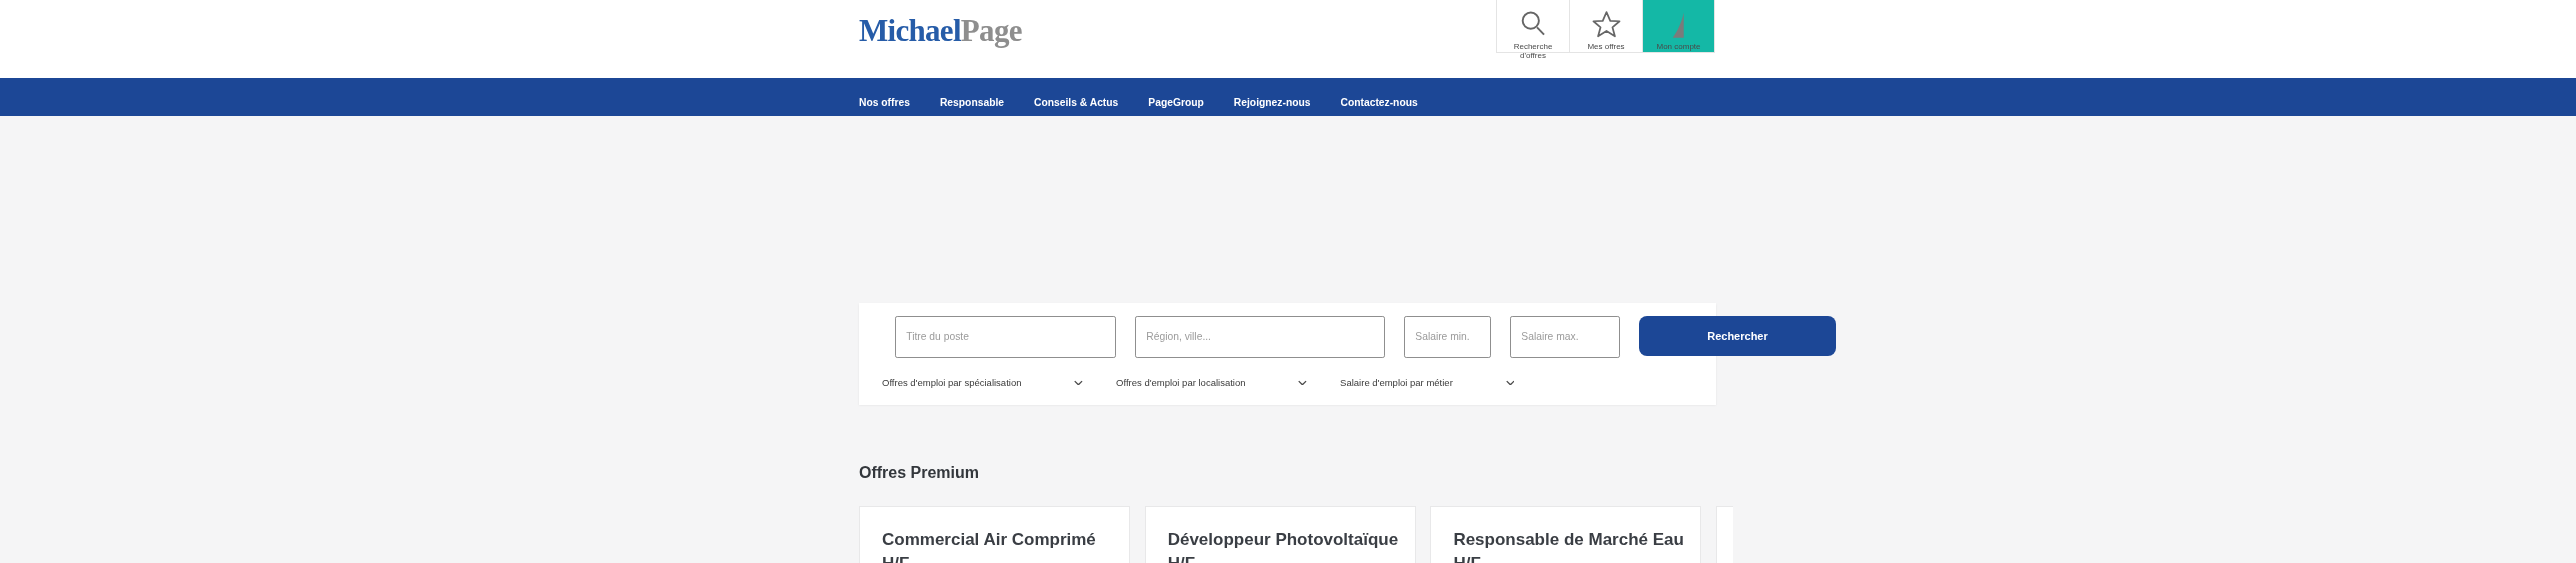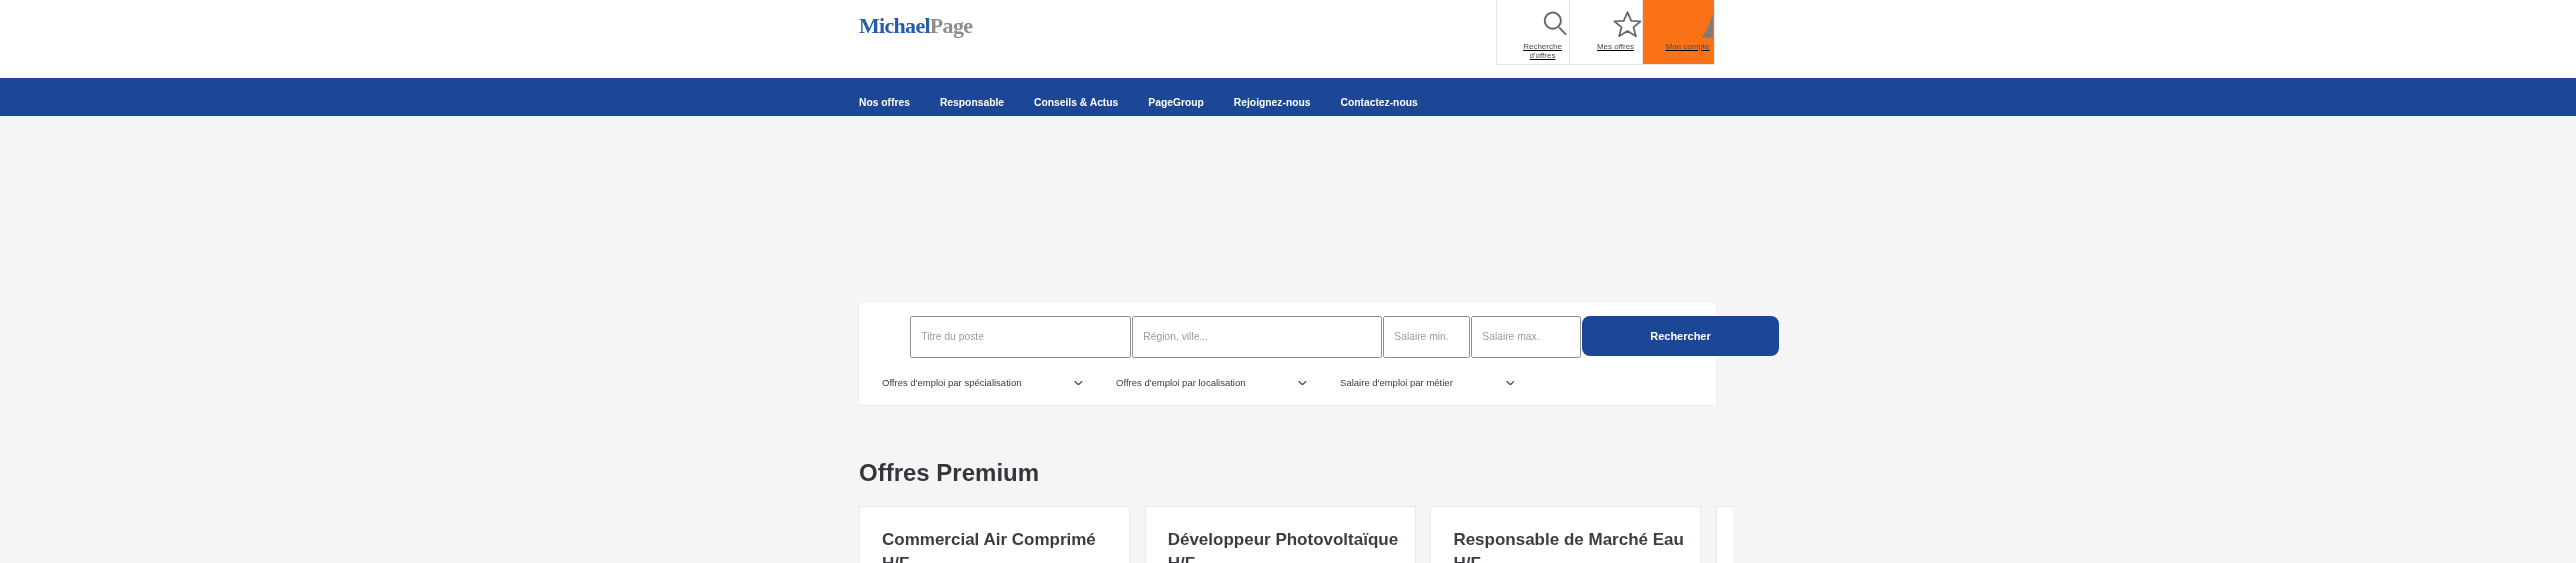--- a/index.html
+++ b/index.html
@@ -2,51 +2,51 @@
 <html style="font-size:11.7px"><head>
 <meta charset="utf-8">
 <style>
   * { margin:0; padding:0; box-sizing:border-box; }
   html,body { background:#f5f5f6; }
   body { font-family:"Liberation Sans", sans-serif; }
   #page { position:relative; width:2576px; height:563px; overflow:hidden; background:#f5f5f6; }
 
   
   .header { position:absolute; left:0; top:0; width:2576px; height:78px; background:#ffffff; }
-  .logo { position:absolute; left:859px; top:13.2px; font-family:"Liberation Serif", serif; font-weight:700; font-size:22px; letter-spacing:-0.7px; cursor:pointer; white-space:nowrap; }
+  .logo { position:absolute; left:859px; top:13.2px; font-family:"Liberation Serif", serif; font-weight:700; font-size:31px; letter-spacing:-0.7px; cursor:pointer; white-space:nowrap; }
   .logo .p1 { color:#265ca8; }
   .logo .p2 { color:#8e8e8e; }
 
   .actions { position:absolute; left:1496px; top:0; display:flex; }
-  .action-cell { width:73px; height:65px; border-left:0.7px solid #e4e4e4; border-bottom:0.7px solid #e4e4e4; display:flex; flex-direction:column; align-items:flex-end; cursor:pointer; background:#ffffff;text-decoration:underline; }
-  .action-cell:last-child { border-right:0.7px solid #e4e4e4; background:#f97316; }
+  .action-cell { width:73px; height:53px; border-left:0.7px solid #e4e4e4; border-bottom:0.7px solid #e4e4e4; display:flex; flex-direction:column; align-items:center; cursor:pointer; background:#ffffff; }
+  .action-cell:last-child { border-right:0.7px solid #e4e4e4; background:#14b8a6; }
   .action-icon { height:38px; display:flex; align-items:flex-end; justify-content:center; padding-top:10.3px; }
   .action-label { margin-top:3.7px; font-size:8px; line-height:9.5px; color:#4a4a4a; text-align:center; width:53px; }
 
   
   .nav { position:absolute; left:0; top:78px; width:2576px; height:38px; background:#1c4796; }
   .nav-inner { position:absolute; left:859px; top:0; height:48px; display:flex; align-items:center; }
   .nav-link { color:#ffffff; font-size:10.3px; font-weight:700; margin-right:30px; cursor:pointer; text-decoration:none; white-space:nowrap; }
 
   
   .search-card { position:absolute; left:859px; top:303px; width:857px; height:102px; background:#ffffff; box-shadow:0 0.7px 2.2px rgba(0,0,0,0.08); }
-  .fields-row { position:absolute; left:23px; top:12.5px; display:flex; gap:1px; align-items:flex-start;padding-left:28px; }
+  .fields-row { position:absolute; left:8px; top:12.5px; display:flex; gap:19px; align-items:flex-start;padding-left:28px; }
   .search-card input { height:42px; border:0.7px solid #8f8f8f; border-radius:2.2px; padding:0 10.3px; font-size:10.3px; color:#333333; font-family:"Liberation Sans", sans-serif; background:#ffffff; outline:none; }
   .search-card input::placeholder { color:#9b9b9b; opacity:1; }
   .in-title { width:221px; }
   .in-location { width:250px; }
   .in-salmin { width:87px; }
   .in-salmax { width:110px; }
   .search-btn { width:197px; height:40px; margin-top:0.7px; background:#1c4796; color:#ffffff; font-size:11px; font-weight:700; border:none; border-radius:8px; cursor:pointer; font-family:"Liberation Sans", sans-serif; }
   .links-row { position:absolute; left:23px; top:70px; display:flex; gap:33px; align-items:center; height:19px; }
   .browse-link { display:flex; align-items:center; font-size:9.5px; color:#3a3a3a; cursor:pointer; white-space:nowrap;gap:44px; }
   .browse-link svg { margin-left:8.8px; }
 
   
-  .premium-heading { position:absolute; left:859px; top:460px; font-size:24px; line-height:26.4px; font-weight:700; color:#33373c; }
+  .premium-heading { position:absolute; left:859px; top:460px; font-size:16px; line-height:26.4px; font-weight:700; color:#33373c; }
   .cards-row { position:absolute; left:859px; top:506px; width:874px; height:103px; display:flex; gap:14.7px; overflow:hidden; }
   .job-card { flex:0 0 271px; width:271px; height:103px; background:#ffffff; border:0.7px solid #e8e8e9; padding:21px 13.2px 0 22px; cursor:pointer; }
   .job-title { font-size:17px; line-height:23.5px; font-weight:700; color:#3a3e44; }
 </style>
 </head>
 <body>
 
 <div id="page">
 
   <div class="header">

